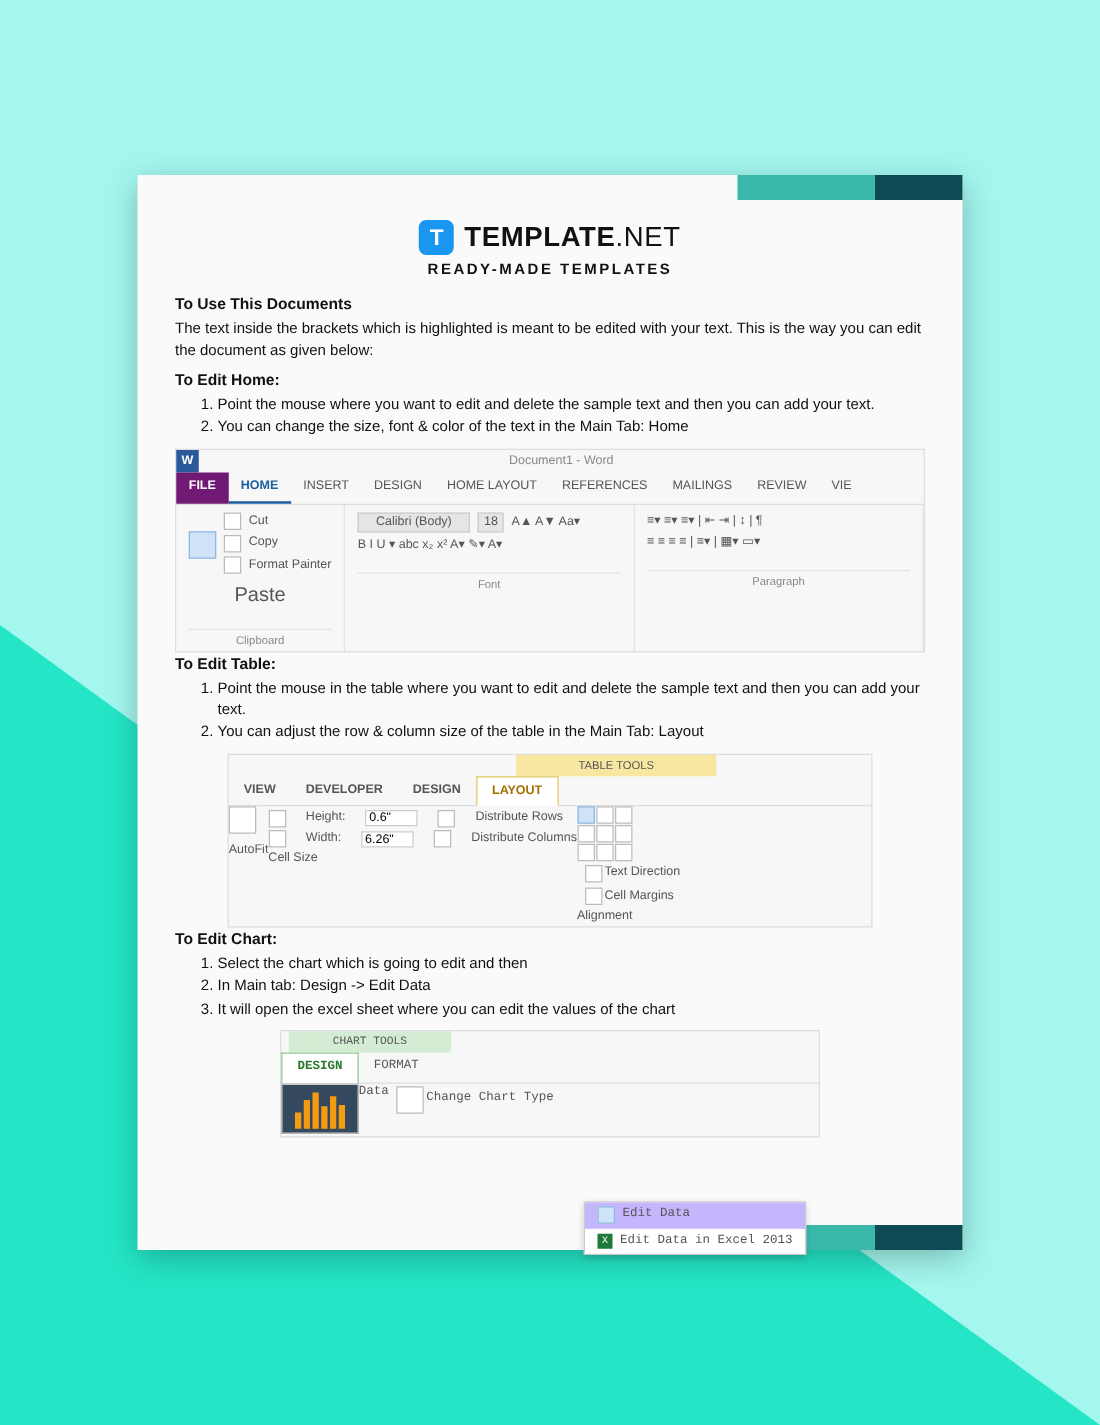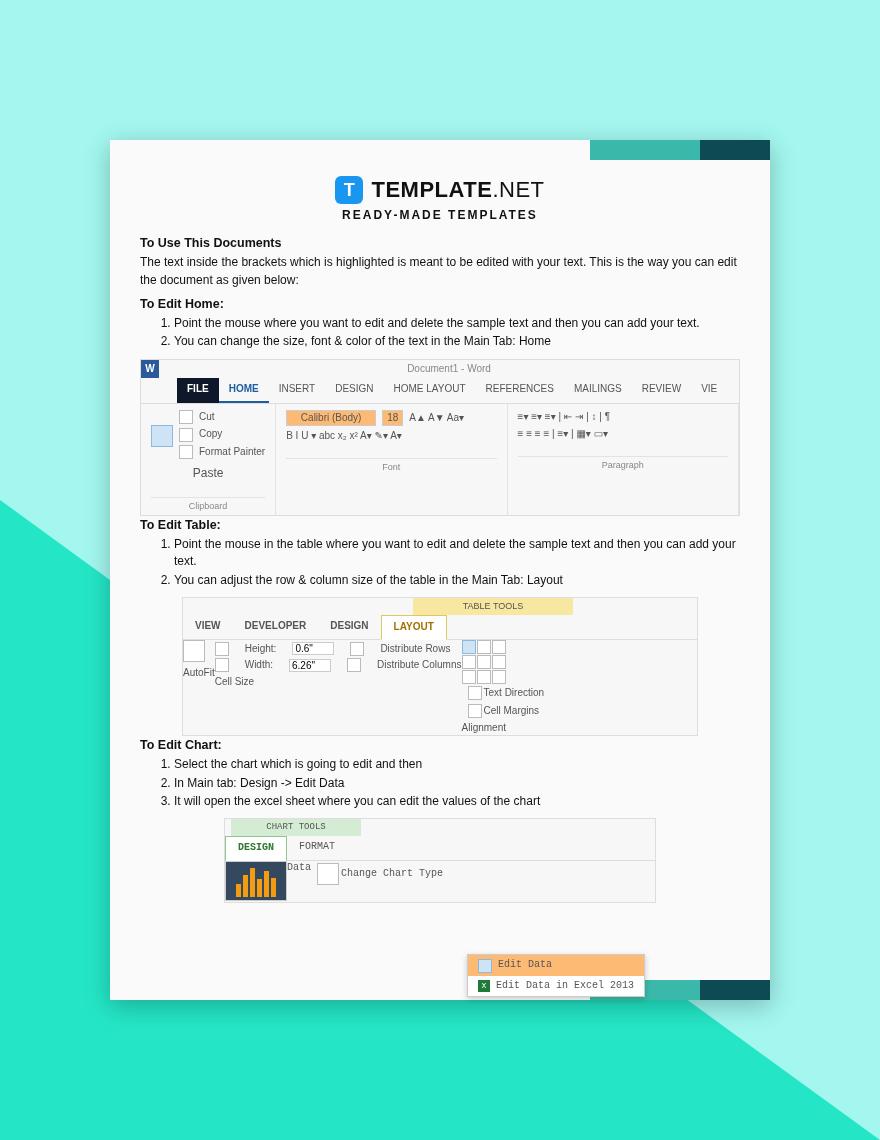--- a/index.html
+++ b/index.html
@@ -53,30 +53,30 @@
   
   .ribbon {
     border:1px solid #ddd;
     background:#f7f7f7;
     font-size:10px;
     color:#555;
   }
   .ribbon .titlebar { text-align:center; padding:2px 0; color:#888; font-size:10px;}
   .ribbon .tabs { display:flex; border-bottom:1px solid #ddd; align-items:stretch;}
   .ribbon .tabs span { padding:4px 10px; }
-  .ribbon .tabs .file { background:#0f172a; color:#fff; font-weight:600;margin-left:36px;}
+  .ribbon .tabs .file { background:#701a75; color:#fff; font-weight:600;}
   .ribbon .tabs .active-home { color:#1c5ea0; border-bottom:2px solid #1c5ea0; font-weight:600;}
   .ribbon .groups { display:flex; }
   .ribbon .group { border-right:1px solid #e3e3e3; padding:6px 10px 2px; text-align:center;}
   .ribbon .group .row { display:flex; gap:6px; align-items:center; margin-bottom:3px; white-space:nowrap;}
   .ribbon .group .cap { font-size:9px; color:#888; border-top:1px solid #e3e3e3; padding-top:2px; margin-top:14px;}
   .mini-icon { width:14px;height:14px;border:1px solid #bbb;background:#fff;display:inline-block;}
   .mini-icon.blue{background:#cfe3f7;border-color:#8fb8e0;}
   .mini-icon.big{width:22px;height:22px;}
-  .font-box{border:1px solid #ccc;background:#fdba74;padding:0 4px;}
+  .font-box{border:1px solid #ccc;background:#e5e5e5;padding:0 4px;}
   .word-icon{width:18px;height:18px;background:#2a5a9a;color:#fff;display:inline-flex;align-items:center;justify-content:center;font-weight:700;font-size:10px;}
 
   
   .ribbon2 { border:1px solid #ddd; background:#f7f7f7; font-size:10px; color:#555; margin:6px auto 0; width:86%;}
   .ribbon2 .ctx { background:#f7e7a0; text-align:center; font-size:9px; padding:2px 0; width:160px; margin-left:230px;}
   .ribbon2 .tabs2 { display:flex; border-bottom:1px solid #ddd;}
   .ribbon2 .tabs2 span { padding:4px 12px;font-weight:bold;}
   .ribbon2 .tabs2 .active-layout{background:#fff;border:1px solid #e0c860;border-bottom-color:#fff;margin-bottom:-1px;color:#a07000;font-weight:600;}
   .ribbon2 .body2{display:flex;}
   .cellsize .row{display:flex;align-items:center;gap:16px;margin:2px 0;white-space:nowrap;}
@@ -88,21 +88,21 @@
   .ribbon3 .tabs3{display:flex;border-bottom:1px solid #ddd;}
   .ribbon3 .tabs3 span{padding:4px 12px;}
   .ribbon3 .tabs3 .active-design{background:#fff;border:1px solid #8fc78f;border-bottom-color:#fff;margin-bottom:-1px;color:#2a7a2a;font-weight:600;}
   .ribbon3 .body3{display:flex;align-items:stretch;}
   .thumb{width:62px;height:40px;background:#34495e;display:inline-flex;align-items:flex-end;justify-content:center;gap:2px;padding:3px;border:1px solid #ccc;}
   .thumb i{width:5px;background:#f39c12;}
   .v-btn{display:flex;flex-direction:row;align-items:center;gap:2px;padding:2px 6px;}
   .v-btn.sel{background:#cfe3f7;border:1px solid #8fb8e0;}
   .dropdown{position:absolute;margin-top:52px;margin-left:242px;background:#fff;border:1px solid #ccc;box-shadow:0 2px 6px rgba(0,0,0,.2);font-size:10px;}
   .dropdown div{padding:3px 10px;display:flex;align-items:center;gap:6px;white-space:nowrap;}
-  .dropdown div:first-child{background:#fdba74;}
+  .dropdown div:first-child{background:#c4b5fd;}
   .xl{width:12px;height:12px;background:#1f7a3a;color:#fff;font-size:8px;display:inline-flex;align-items:center;justify-content:center;}
 </style>
 </head>
 <body>
 
 <div class="bg-triangle"></div>
 
 <div class="page">
   <div class="accent top">
       <div class="a1"></div>
@@ -159,21 +159,21 @@
               <div class="row">
                   <span class="mini-icon"></span>
                   <span>Copy</span>
                 </div>
               <div class="row">
                   <span class="mini-icon"></span>
                   <span>Format Painter</span>
                 </div>
             </div>
           </div>
-          <div style="font-size:12px">Paste</div>
+          <div style="font-size:16px">Paste</div>
           <div class="cap">Clipboard</div>
         </div>
         <div class="group" style="flex:1">
           <div class="row">
             <span class="font-box" style="width:90px">Calibri (Body)</span>
             <span class="font-box">18</span>
             <span>A▲ A▼ Aa▾</span>
           </div>
           <div class="row">B  I  U ▾  abc  x₂  x²  A▾  ✎▾  A▾</div>
           <div class="cap">Font</div>

